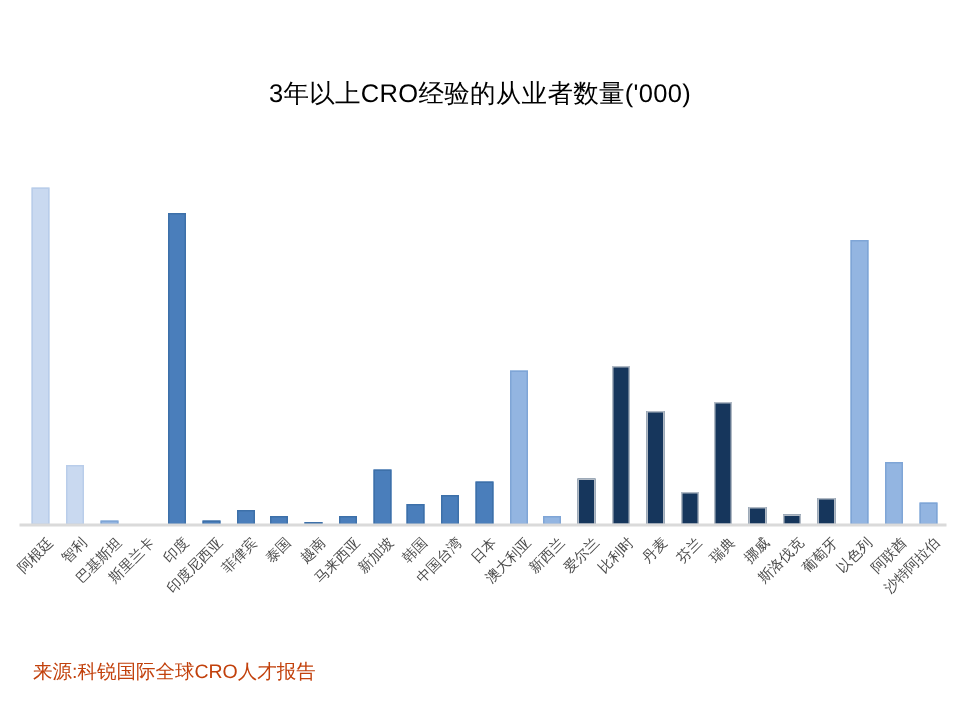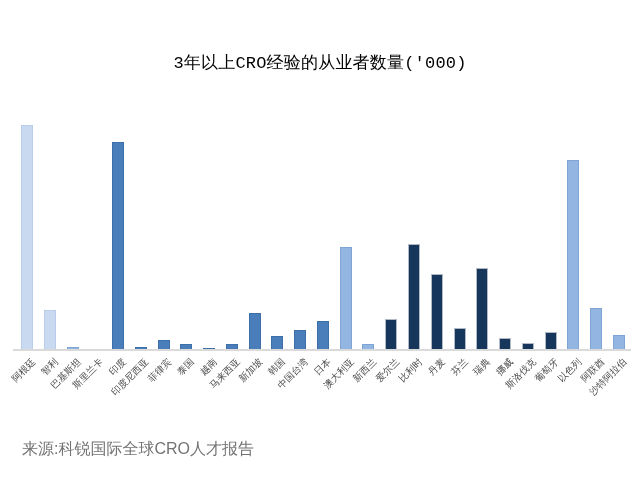--- a/index.html
+++ b/index.html
@@ -13,21 +13,20 @@
   }
   .chart-title {
     position: absolute;
     top: 51px;
     left: 0;
     width: 640px;
     text-align: center;
     font-size: 17px;
     color: #000000;
     letter-spacing: 0.2px;
-    font-family: Liberation Mono, monospace;
   }
   .plot-area {
     position: absolute;
     left: 21px;
     top: 120px;
     width: 604px;
     height: 230px;
     display: flex;
     align-items: flex-end;
     justify-content: space-between;
@@ -59,22 +58,22 @@
     left: 13px;
     top: 349px;
     width: 618px;
     height: 2px;
     background: #dadada;
   }
   .source-note {
     position: absolute;
     left: 22px;
     top: 439px;
-    font-size: 16px;
-    color: #737373;
+    font-size: 13px;
+    color: #c2410c;
   }
 </style>
 </head>
 <body>
 
 <div class="screen">
   <div class="chart-title">3年以上CRO经验的从业者数量('000)</div>
 
   <div class="plot-area" id="plot-area">
       <div class="bar-slot">

